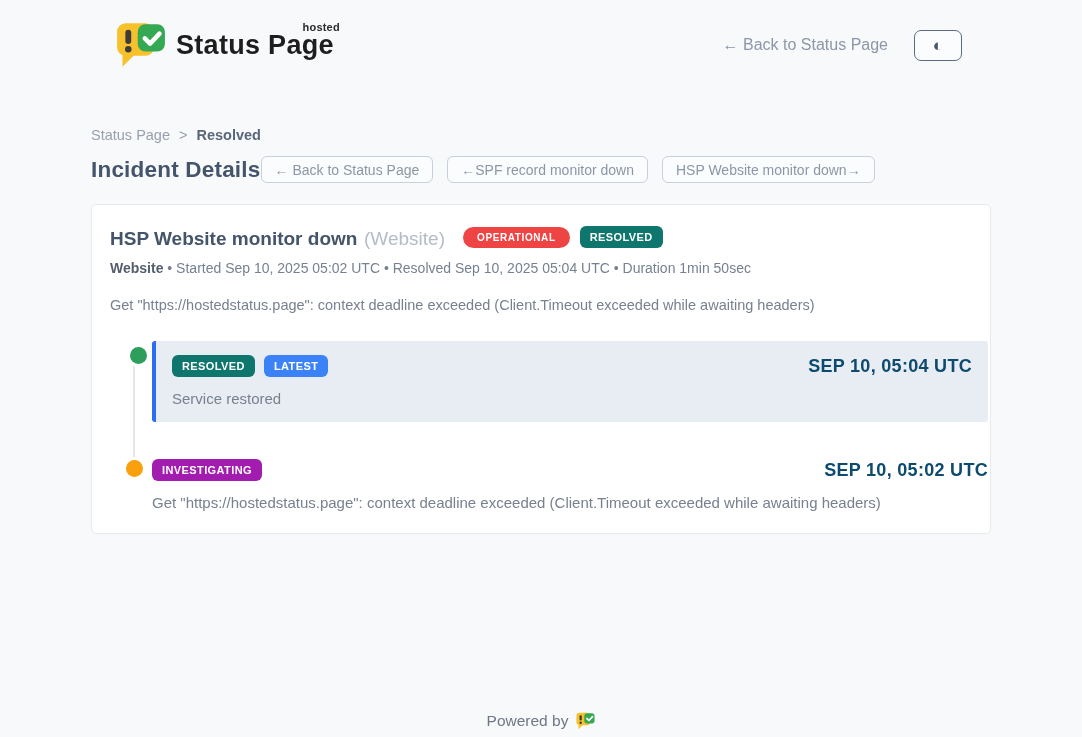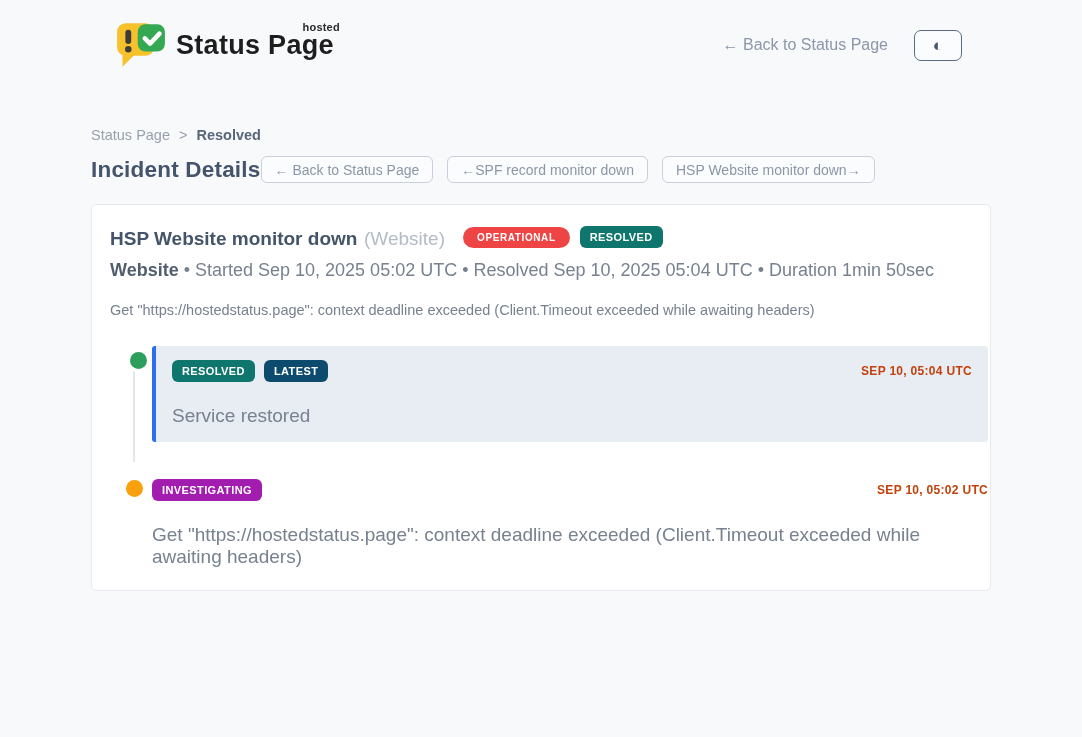--- a/index.html
+++ b/index.html
@@ -107,24 +107,24 @@
   .badge {
     display: inline-block;
     padding: 5px 10px;
     border-radius: 6px;
     font-size: 11px;
     font-weight: 700;
     letter-spacing: 0.4px;
     color: #fff;
   }
   .badge-green { background: #0f766e; }
-  .badge-blue { background: #0c4a6e; }
+  .badge-blue { background: #3b82f6; }
   .badge-orange { background: #a21caf; }
 
-  .meta { margin-top: 9px; font-size: 18px; color: #77818f; }
+  .meta { margin-top: 9px; font-size: 14px; color: #77818f; }
   .meta strong { color: #525e6e; font-weight: 700; }
   .description { margin-top: 21px; font-size: 14.5px; color: #77818f; }
 
   
   .timeline { position: relative; margin-top: 28px; padding-left: 42px; }
   .timeline::before {
     content: "";
     position: absolute;
     left: 23px;
     top: 24px;
@@ -146,26 +146,26 @@
   .tl-entry.highlighted {
     background: #e8ecf3;
     border-left: 4px solid #2b6ef2;
     border-radius: 3px;
     padding: 14px 16px 15px 16px;
   }
   .tl-entry + .tl-entry { margin-top: 37px; }
   .entry-head { display: flex; align-items: center; gap: 9px; }
   .tl-time {
     margin-left: auto;
-    font-size: 12px;
-    font-weight: 700;
-    color: #c2410c;
+    font-size: 18px;
+    font-weight: 700;
+    color: #0c4a6e;
     letter-spacing: 0.3px;
   }
-  .tl-msg { margin-top: 23px; font-size: 19px; color: #77818f; }
+  .tl-msg { margin-top: 13px; font-size: 15px; color: #77818f; }
 
   
   footer { margin-top: 178px; text-align: right; }
   .powered {
     display: flex; align-items: center; justify-content: center; gap: 8px;
     font-size: 15.5px; color: #6f7785;
   }
 </style>
 </head>
 <body>

